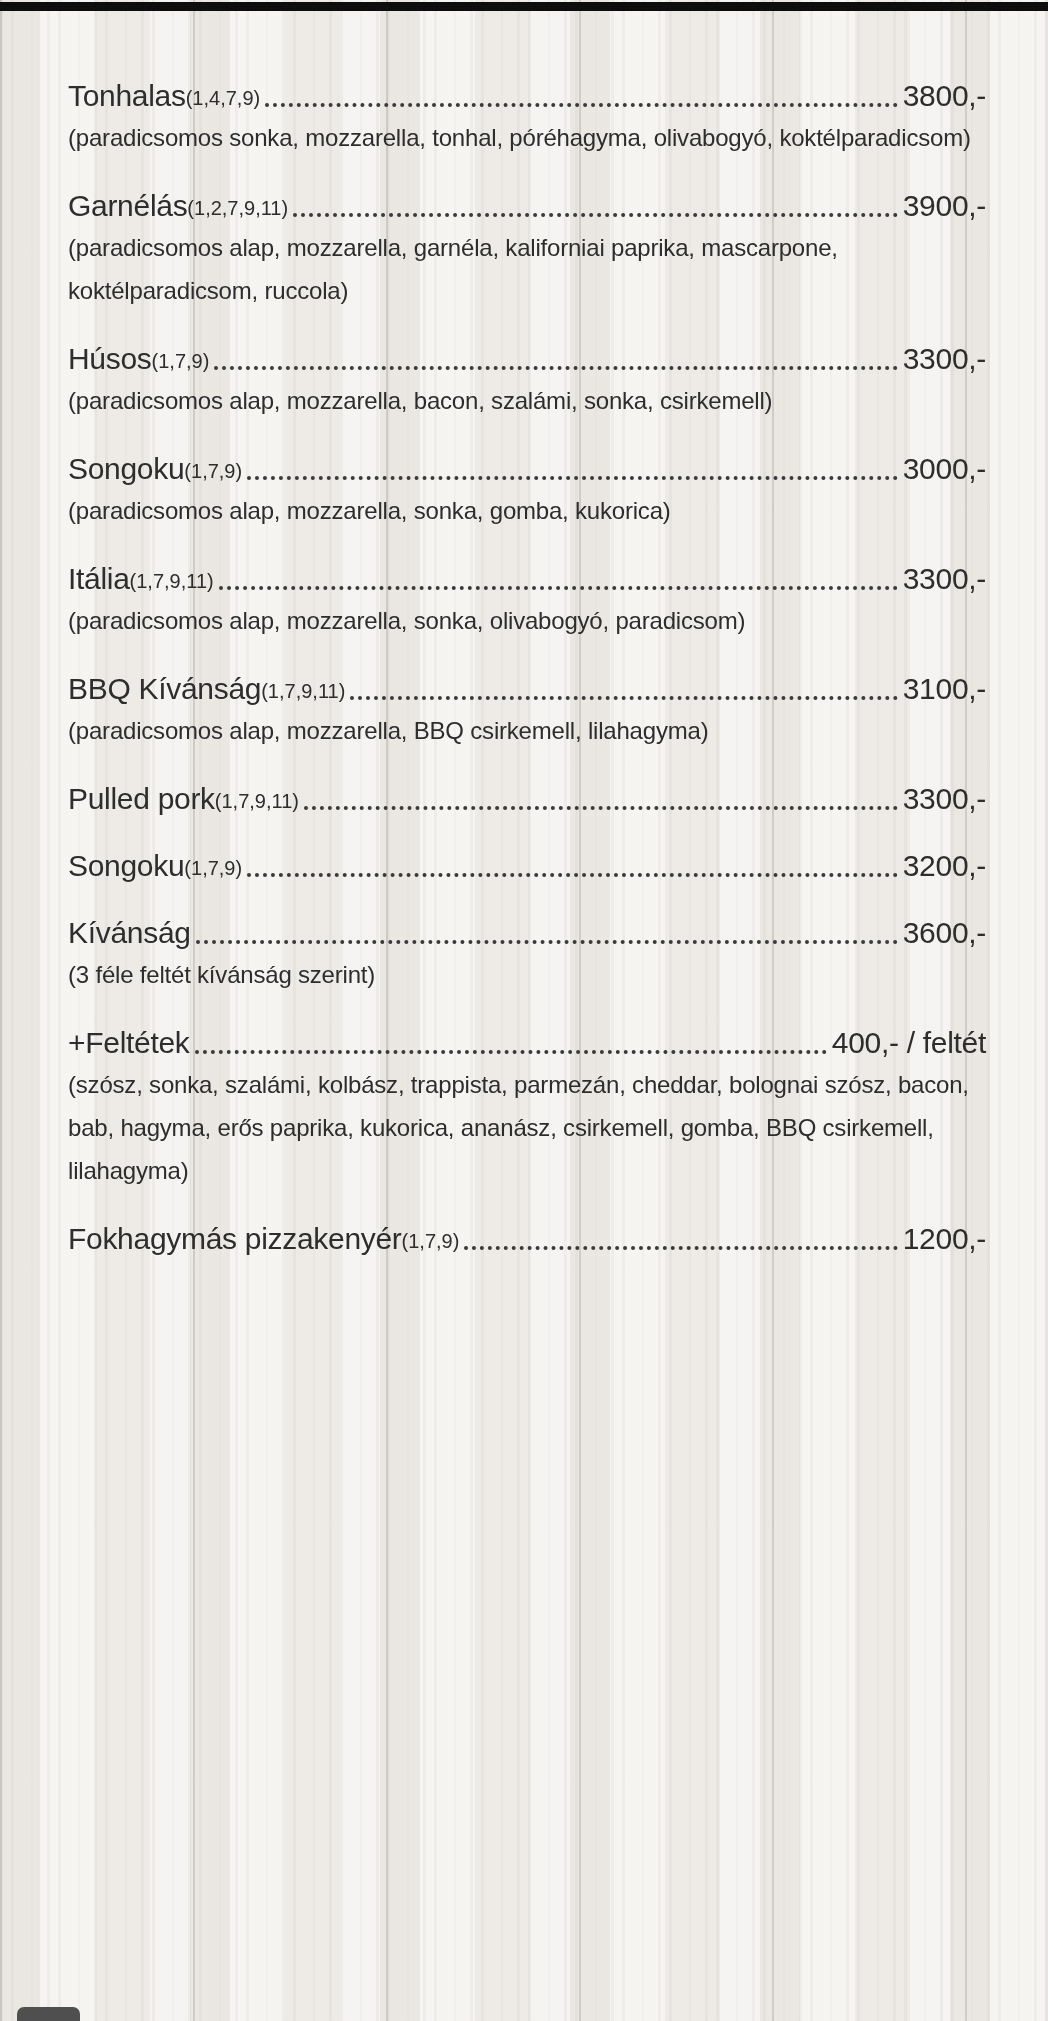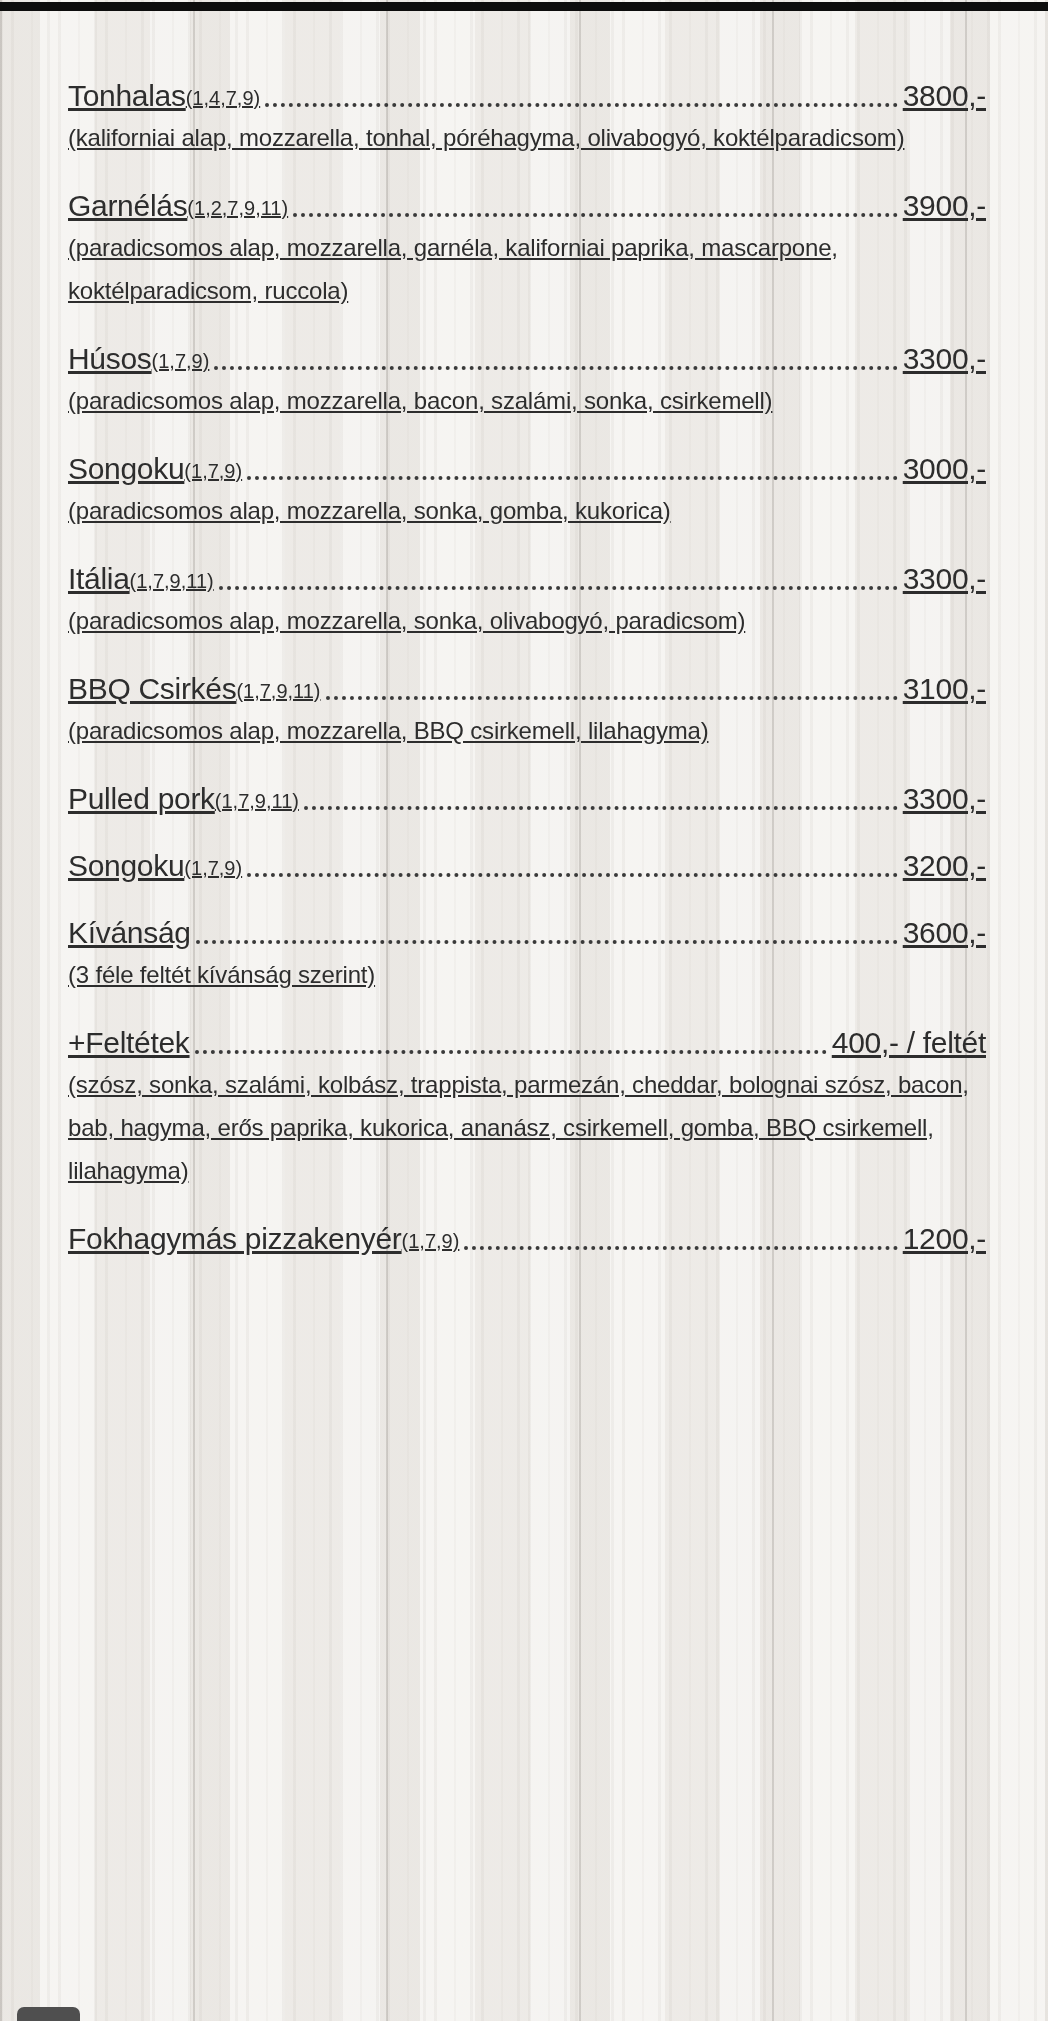--- a/index.html
+++ b/index.html
@@ -20,21 +20,20 @@
     top: 2px; left: 0; right: 0;
     height: 9px;
     background: #0d0d0d;
   }
   .menu {
     position: absolute;
     top: 72px;
     left: 68px;
     right: 62px;
     color: #2d2d2d;
-    text-decoration: underline;
   }
   .menu-item { margin-bottom: 23px; }
   .item-row {
     display: flex;
     align-items: flex-end;
     height: 44px;
   }
   .item-name {
     font-size: 30px;
     line-height: 40px;
@@ -81,21 +80,21 @@
 <div class="top-bar"></div>
 
 <div class="menu">
   <div class="menu-item">
     <div class="item-row">
       <span class="item-name">Tonhalas</span>
       <span class="item-allergens">(1,4,7,9)</span>
       <span class="leader"></span>
       <span class="item-price">3800,-</span>
     </div>
-    <div class="item-desc">(kaliforniai alap, mozzarella, tonhal, póréhagyma, olivabogyó, koktélparadicsom)</div>
+    <div class="item-desc">(paradicsomos sonka, mozzarella, tonhal, póréhagyma, olivabogyó, koktélparadicsom)</div>
   </div>
 
   <div class="menu-item">
     <div class="item-row">
       <span class="item-name">Garnélás</span>
       <span class="item-allergens">(1,2,7,9,11)</span>
       <span class="leader"></span>
       <span class="item-price">3900,-</span>
     </div>
     <div class="item-desc">(paradicsomos alap, mozzarella, garnéla, kaliforniai paprika, mascarpone, koktélparadicsom, ruccola)</div>
@@ -126,21 +125,21 @@
       <span class="item-name">Itália</span>
       <span class="item-allergens">(1,7,9,11)</span>
       <span class="leader"></span>
       <span class="item-price">3300,-</span>
     </div>
     <div class="item-desc">(paradicsomos alap, mozzarella, sonka, olivabogyó, paradicsom)</div>
   </div>
 
   <div class="menu-item">
     <div class="item-row">
-      <span class="item-name">BBQ Csirkés</span>
+      <span class="item-name">BBQ Kívánság</span>
       <span class="item-allergens">(1,7,9,11)</span>
       <span class="leader"></span>
       <span class="item-price">3100,-</span>
     </div>
     <div class="item-desc">(paradicsomos alap, mozzarella, BBQ csirkemell, lilahagyma)</div>
   </div>
 
   <div class="menu-item">
     <div class="item-row">
       <span class="item-name">Pulled pork</span>

